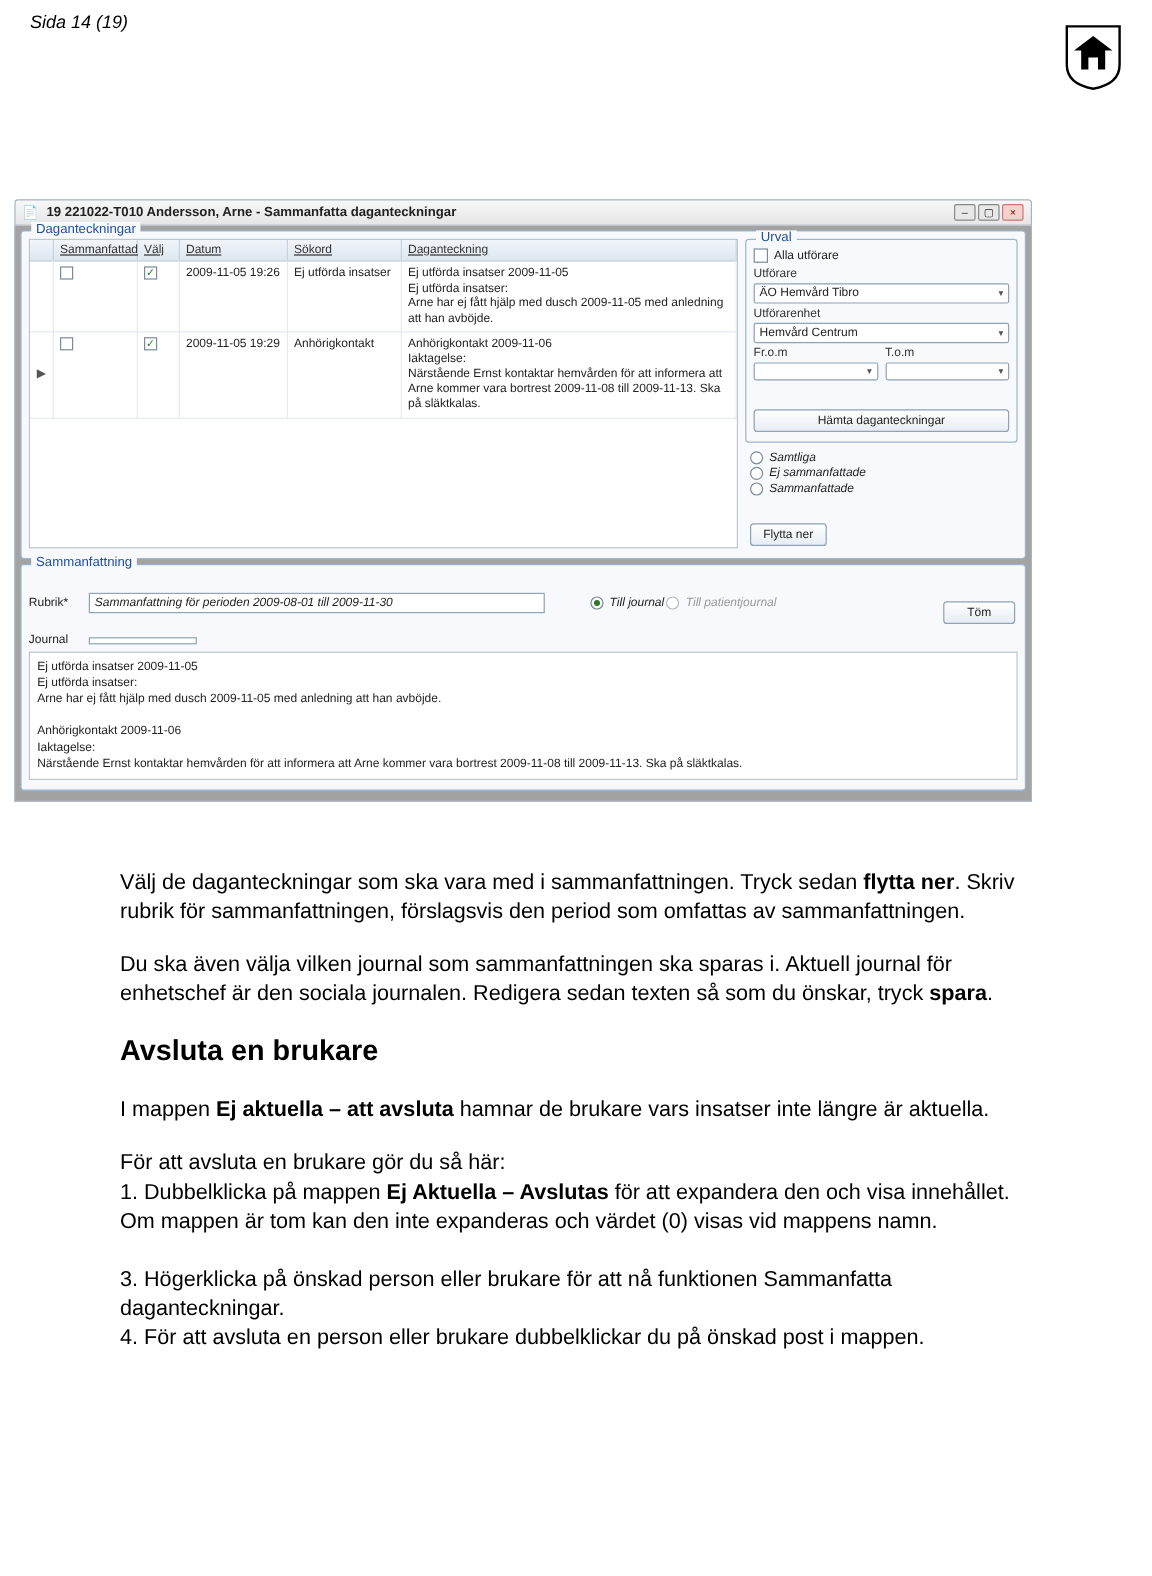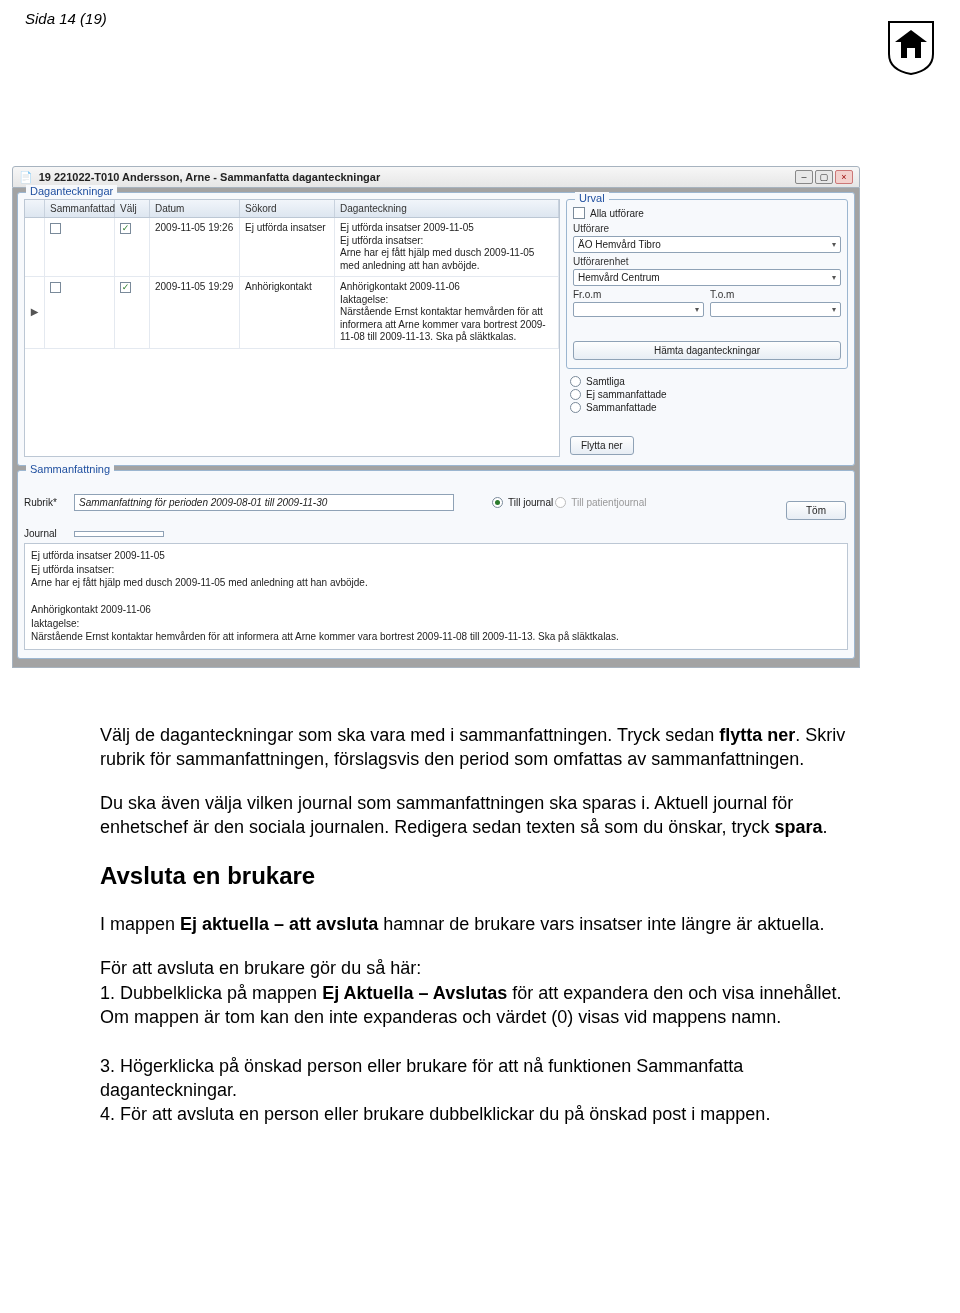--- a/index.html
+++ b/index.html
@@ -107,20 +107,21 @@
     display: flex;
     background: linear-gradient(#f1f5fa, #dde6f0);
     border-bottom: 1px solid #bcc7d4;
   }
   .th {
     padding: 3px 5px;
     border-right: 1px solid #c8d2de;
     font-size: 10px;
     color: #333;
     white-space: nowrap;
+    text-decoration: underline;
   }
   .col-marker { width: 20px; }
   .col-sammanf { width: 70px; }
   .col-valj { width: 35px; }
   .col-datum { width: 90px; }
   .col-sokord { width: 95px; }
   .col-dag { flex: 1; }
   .row {
     display: flex;
     border-bottom: 1px solid #e4e9f0;
@@ -149,21 +150,21 @@
     text-align: center;
   }
   .row-marker {
     display: flex;
     align-items: center;
     justify-content: center;
     color: #555;
     font-size: 10px;
   }
   .side {
-    width: 282px;
+    width: 227px;
     display: flex;
     flex-direction: column;
     gap: 4px;
   }
   .side .group { margin-bottom: 0; }
   .side-label { font-size: 10px; color: #333; margin: 3px 0 1px 0; }
   .side-checkbox-row {
     display: flex;
     align-items: center;
     gap: 5px;
@@ -208,20 +209,21 @@
     min-width: 60px;
     margin-top: 18px;
   }
   .btn.wide { width: 100%; }
   .radio-row {
     display: flex;
     align-items: center;
     gap: 5px;
     font-size: 10px;
     padding: 1px 0;
+    font-style: italic;
   }
   .radio {
     width: 11px;
     height: 11px;
     border: 1px solid #7a8a9a;
     border-radius: 50%;
     background: #fff;
   }
   .radio.on::after {
     content: "";

